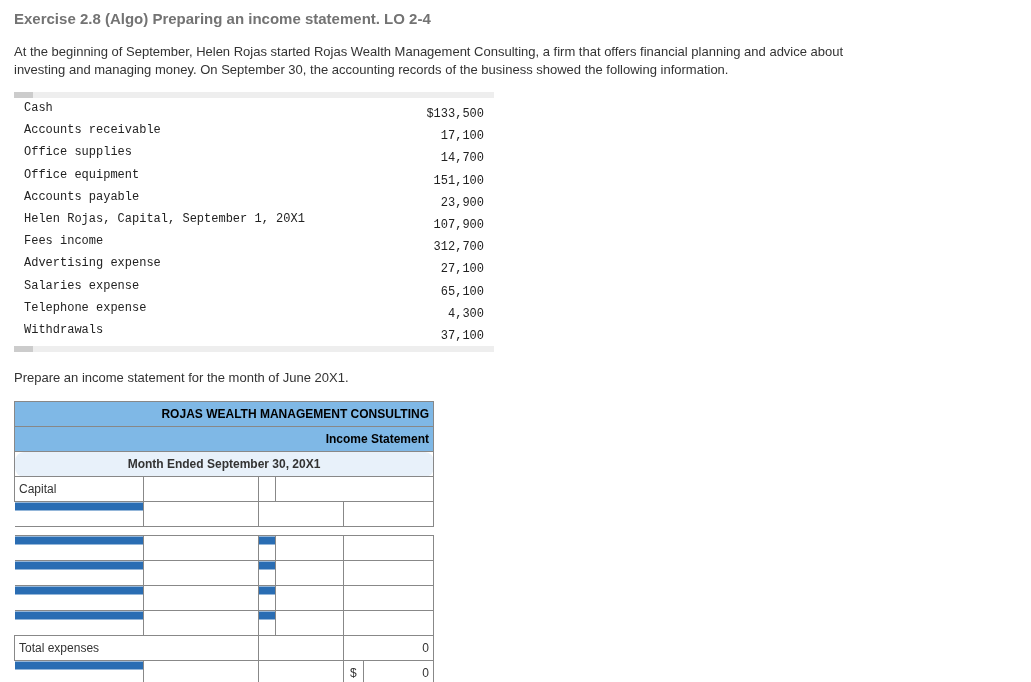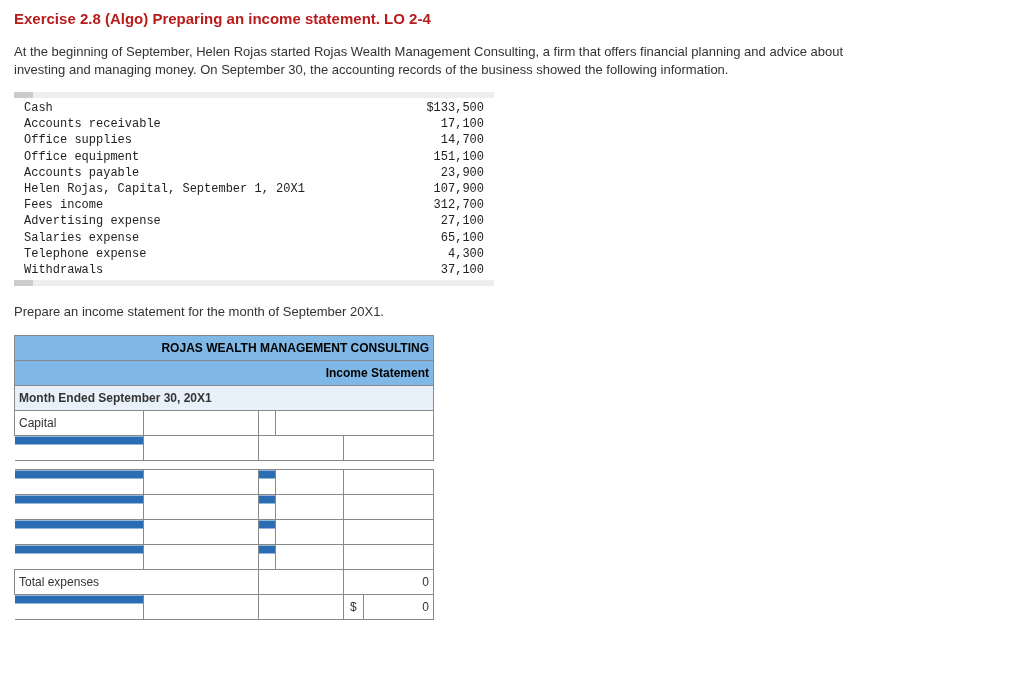--- a/index.html
+++ b/index.html
@@ -8,21 +8,21 @@
     color: #333;
     margin: 0;
     padding: 10px 14px;
     width: 1031px;
     box-sizing: border-box;
     background: #fff;
   }
   h1 {
     font-size: 15px;
     font-weight: bold;
-    color: #b91c1c;
+    color: #737373;
     margin: 0 0 16px 0;
   }
   .intro {
     font-size: 13px;
     color: #333;
     line-height: 1.35;
     margin-bottom: 14px;
     max-width: 880px;
   }
   .data-block {
@@ -42,21 +42,21 @@
     font-size: 12px;
     color: #222;
     padding: 2px 0;
   }
   .data-row {
     display: flex;
     justify-content: space-between;
     line-height: 1.35;
   }
   .data-label { padding-left: 10px; white-space: pre; }
-  .data-value { padding-right: 10px; text-align: right; white-space: pre; }
+  .data-value { padding-right: 10px; text-align: right; white-space: pre; margin-top: 6px; }
   .prepare {
     font-size: 13px;
     margin: 14px 0 16px 0;
   }
   .worksheet {
     border-collapse: collapse;
     width: 420px;
   }
   .worksheet td, .worksheet th {
     border: 1px solid #888;
@@ -66,22 +66,23 @@
     vertical-align: middle;
   }
   .worksheet .hdr {
     background: #7fb8e6;
     text-align: right;
     font-weight: bold;
     color: #000;
   }
   .worksheet .sub {
     background: #e8f1fa;
-    text-align: left;
+    text-align: center;
     font-weight: bold;
+    border-radius: 9px;
   }
   .worksheet .label-cell { width: 170px; }
   .worksheet .num-cell { width: 95px; text-align: right; }
   .worksheet .mark {
     width: 6px;
     padding: 0;
     border-top: 1px solid #888;
     border-bottom: 1px solid #888;
     border-left: none;
     border-right: none;
@@ -142,21 +143,21 @@
         <span class="data-label">Telephone expense</span>
         <span class="data-value">4,300</span>
       </div>
       <div class="data-row">
         <span class="data-label">Withdrawals</span>
         <span class="data-value">37,100</span>
       </div>
     </div>
 </div>
 
-<div class="prepare">Prepare an income statement for the month of September 20X1.</div>
+<div class="prepare">Prepare an income statement for the month of June 20X1.</div>
 
 <table class="worksheet">
   <tbody>
       <tr>
         <td class="hdr" colspan="6">ROJAS WEALTH MANAGEMENT CONSULTING</td>
       </tr>
   <tr>
         <td class="hdr" colspan="6">Income Statement</td>
       </tr>
   <tr>

